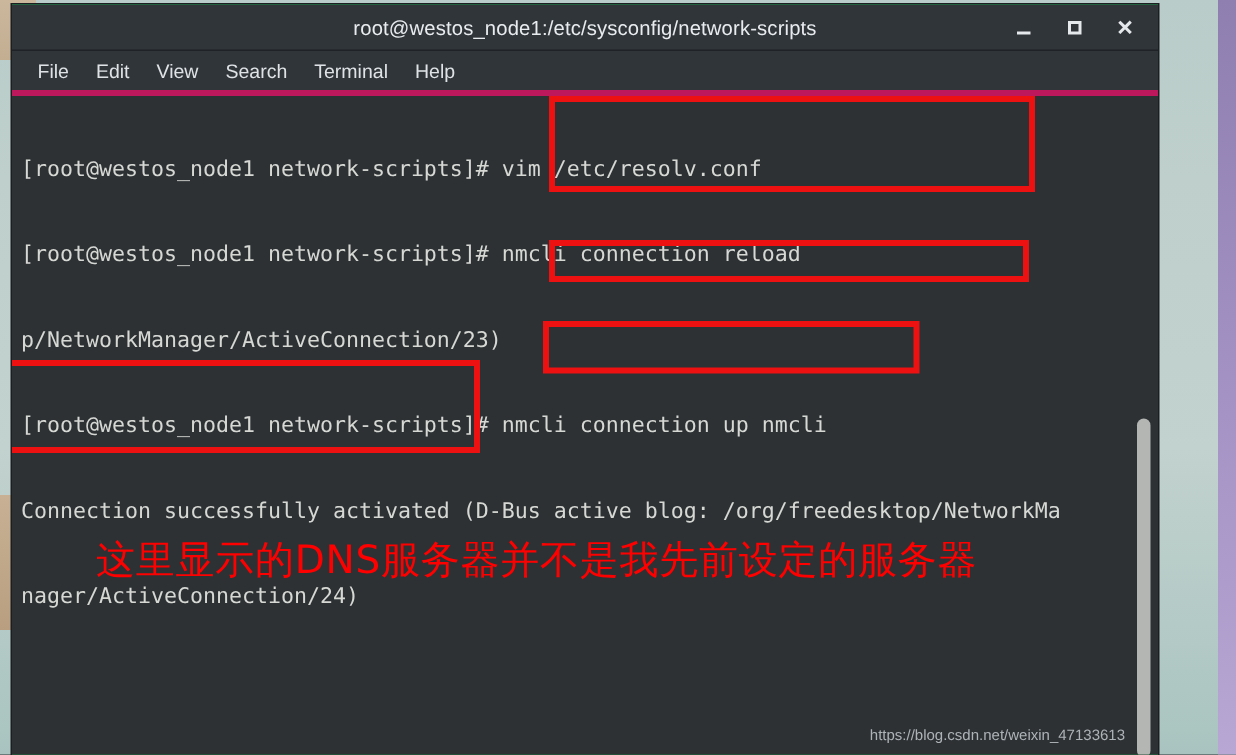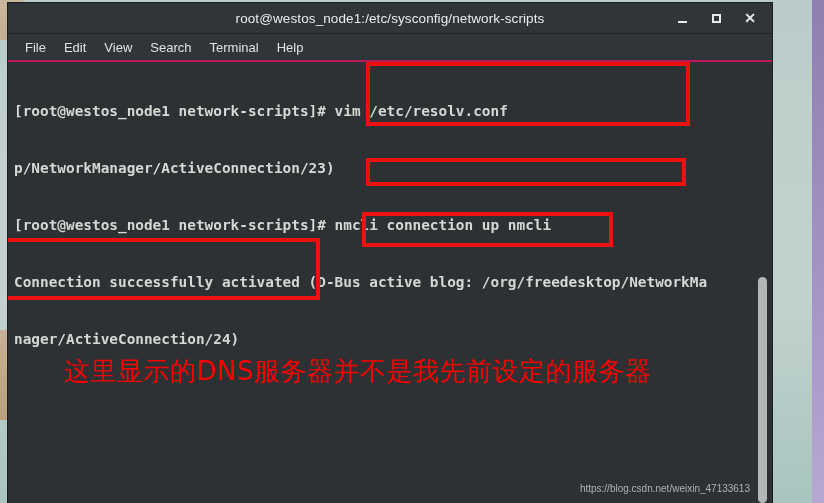--- a/index.html
+++ b/index.html
@@ -117,21 +117,21 @@
   }
 
   
   #menubar {
     height: 26px;
     background: #30353a;
     display: flex;
     align-items: center;
     padding-left: 8px;
     gap: 0px;
-    border-bottom: 2px solid #be185d;
+    border-bottom: 4px solid #be185d;
   }
   .menu-item {
     color: #dfe3e6;
     font-size: 13px;
     padding: 2px 9px;
     cursor: default;
     white-space: nowrap;
   }
 
   
@@ -149,21 +149,20 @@
     font-family: "DejaVu Sans Mono", "Liberation Mono", monospace;
     font-size: 14.4px;
     line-height: 19px;
     color: #d6d8d4;
     white-space: pre;
     letter-spacing: 0px;
   }
   .tline {
     height: 19px;
     white-space: pre;
-    font-weight: bold;
   }
 
   
   .redbox {
     position: absolute;
     border: 4px solid #ee1111;
     box-sizing: border-box;
     pointer-events: none;
   }
   #redbox-1 { left: 358px; top: 0px;   width: 324px; height: 64px; }
@@ -246,20 +245,21 @@
     <div class="menu-item">View</div>
     <div class="menu-item">Search</div>
     <div class="menu-item">Terminal</div>
     <div class="menu-item">Help</div>
   </div>
 
   <div id="term">
 
     <div id="term-lines">
       <div class="tline">[root@westos_node1 network-scripts]# vim /etc/resolv.conf</div>
+      <div class="tline">[root@westos_node1 network-scripts]# nmcli connection reload</div>
       <div class="tline">p/NetworkManager/ActiveConnection/23)</div>
       <div class="tline">[root@westos_node1 network-scripts]# nmcli connection up nmcli</div>
       <div class="tline">Connection successfully activated (D-Bus active blog: /org/freedesktop/NetworkMa</div>
       <div class="tline">nager/ActiveConnection/24)</div>
       
       
       
       
       
     </div>

